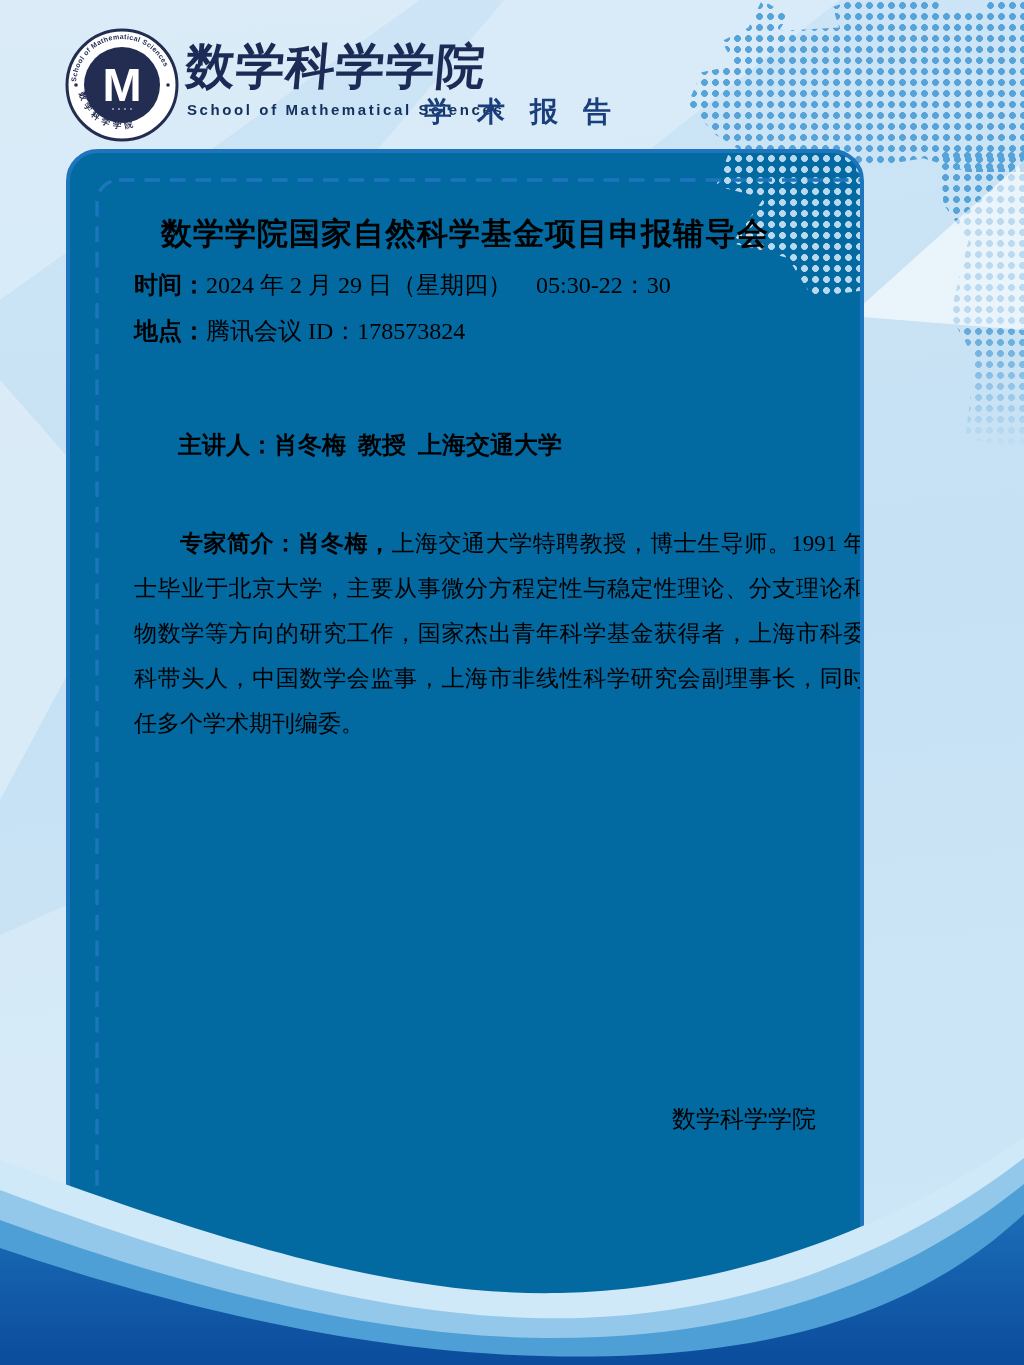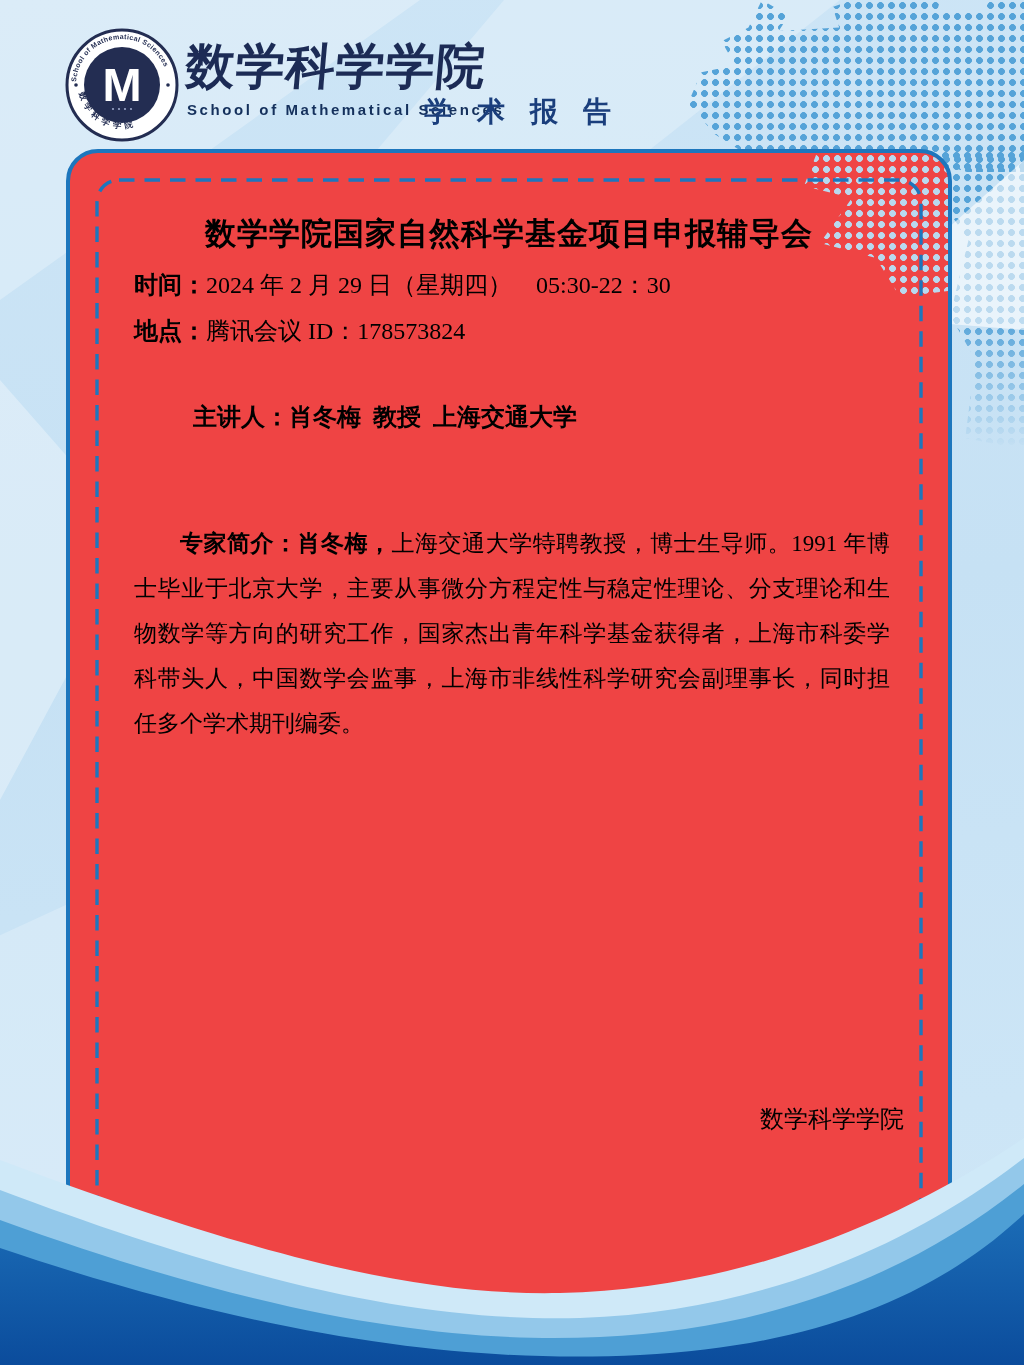--- a/index.html
+++ b/index.html
@@ -39,31 +39,31 @@
   .logo-name-zh{position:absolute;left:186px;top:34px;width:340px;height:66px;
     font-size:49px;font-weight:900;color:#1c2b55;transform:skewX(-5deg);
     font-family:"Liberation Serif","DejaVu Serif",serif;letter-spacing:1px;}
   .logo-name-en{position:absolute;left:187px;top:101px;width:330px;
     font-family:"Liberation Sans","DejaVu Sans",sans-serif;
     font-size:15px;font-weight:bold;letter-spacing:2.6px;color:#14305c;}
   .banner{position:absolute;left:424px;top:93px;
     font-size:28px;font-weight:900;color:#1a3e7c;letter-spacing:9px;
     font-family:"Liberation Serif","DejaVu Serif",serif;}
   
-  .card{position:absolute;left:66px;top:149px;width:886px;height:1216px;
-    background:#ef4444;border:4px solid #1d76bd;border-radius:32px;
+  .card{position:absolute;left:66px;top:149px;width:798px;height:1216px;
+    background:#0369a1;border:4px solid #1d76bd;border-radius:32px;
     box-sizing:border-box;overflow:hidden;}
   .dash-svg{position:absolute;left:0;top:0;pointer-events:none;}
   .card-title{position:absolute;left:0;top:60px;width:100%;text-align:center;
     font-size:31px;font-weight:900;color:#000;letter-spacing:1px;}
   .line{position:absolute;font-size:24px;color:#000;white-space:pre-wrap;}
   .line b{font-weight:900;text-align:right;}
   .line-time{left:64px;top:116px;}
   .line-venue{left:64px;top:162px;}
-  .line-speaker{left:108px;top:248px;font-weight:900;margin-left:15px;}
+  .line-speaker{left:108px;top:276px;font-weight:900;}
   .bio{position:absolute;left:64px;top:368px;width:756px;
     font-size:23px;line-height:45px;color:#000;text-align:justify;text-indent:2em;}
   .bio b{font-weight:900;}
   .welcome{position:absolute;left:0;top:872px;width:100%;text-align:center;
     font-size:24px;color:#000;letter-spacing:1px;}
   .signature{position:absolute;right:44px;top:950px;font-size:24px;color:#000;}
   
   .waves{position:absolute;left:0;bottom:0;width:1024px;height:235px;pointer-events:none;}
 </style>
 </head>

